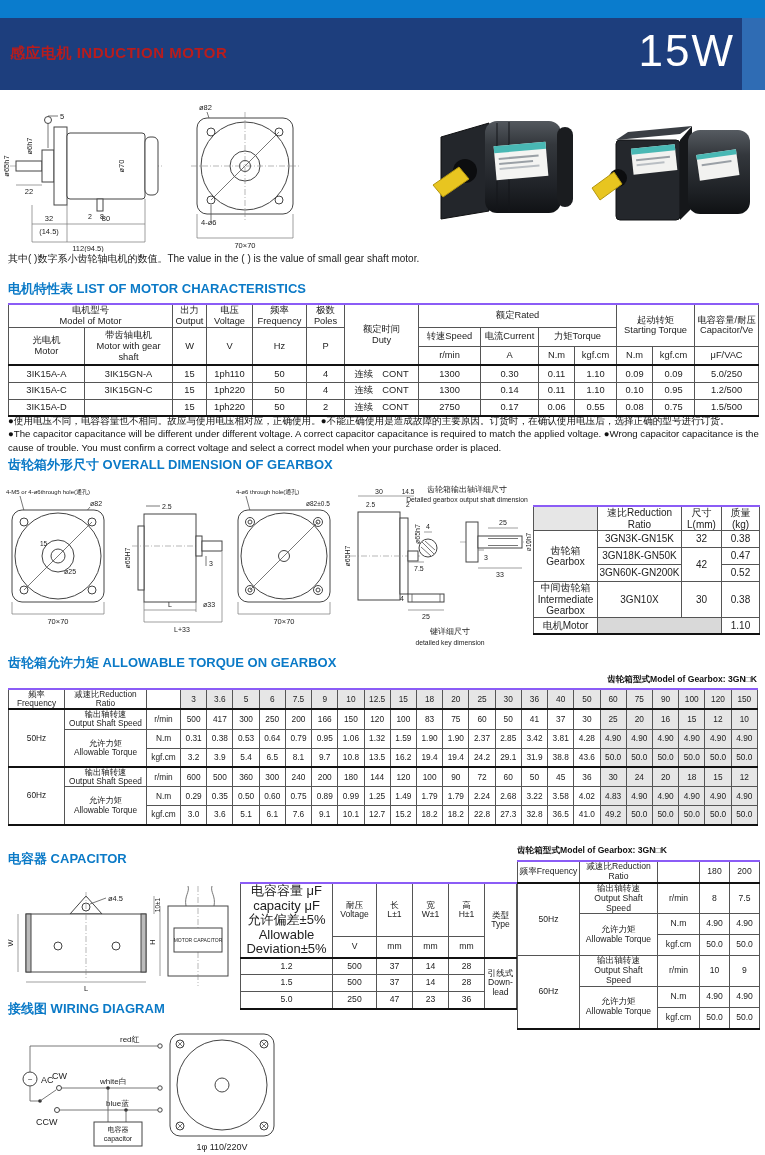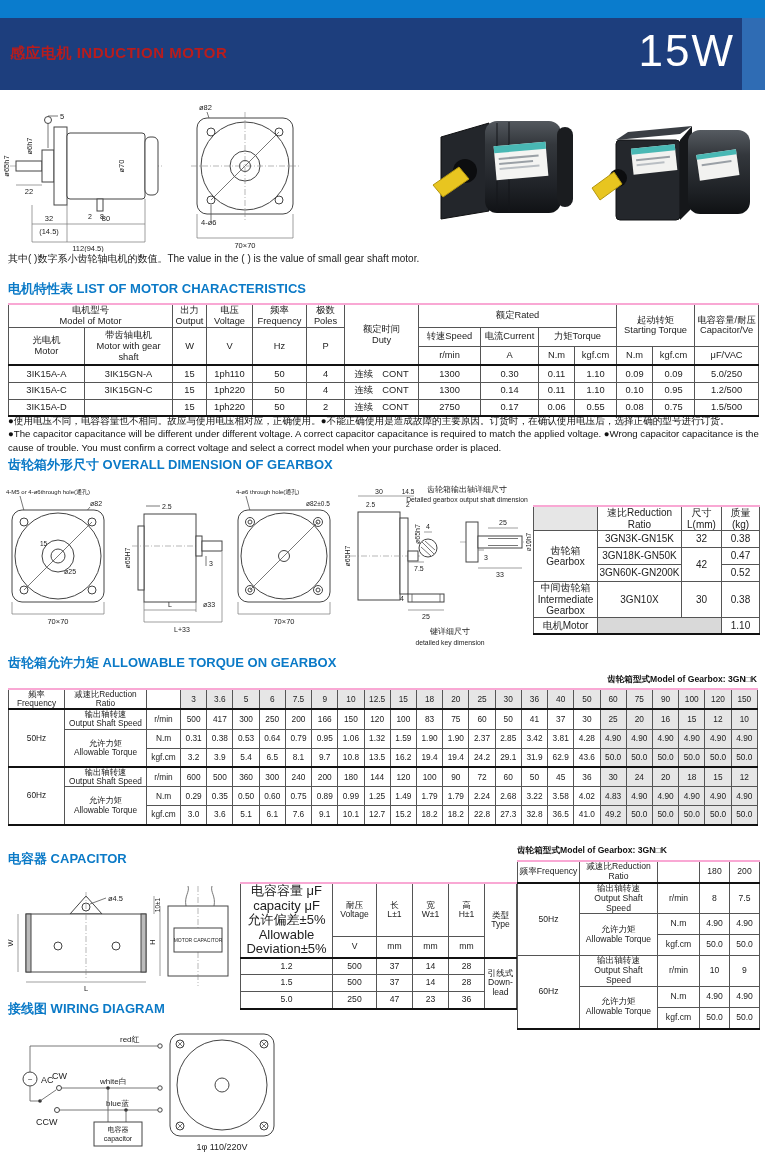--- a/index.html
+++ b/index.html
@@ -10,21 +10,21 @@
   .band{left:0;top:18px;width:742px;height:72px;background:#1d3e7d;}
   .band-accent{left:742px;top:18px;width:23px;height:72px;background:#2f6cb4;}
   .band-title{left:10px;top:44px;color:#b91c1c;font-size:15px;font-weight:bold;letter-spacing:.5px;}
   .wattage{top:26px;right:30px;color:#fff;font-size:44px;letter-spacing:2px;font-weight:400;position:absolute;}
   
   .sec{font-weight:bold;color:#0b7ac7;font-size:13px;white-space:nowrap;}
   .note-sm{font-size:10px;color:#222;}
   .notes{font-size:9.6px;line-height:1.4;color:#111;width:752px;}
   .model-note{font-size:8.6px;font-weight:bold;color:#111;}
   
-  table.t{border-collapse:collapse;table-layout:fixed;border-top:2px solid #f9a8d4;border-bottom:2px solid #111;}
+  table.t{border-collapse:collapse;table-layout:fixed;border-top:2px solid #8b5cf6;border-bottom:2px solid #111;}
   table.t th,table.t td{border:1px solid #555;font-weight:normal;text-align:center;vertical-align:middle;white-space:pre-line;padding:0 1px;overflow:hidden;}
   table.t thead{border-bottom:2px solid #111;}
   .shade{background:#e6e6e6;}
   .grayfill{background:#d9d9d9;}
   table.chars{width:750px;font-size:9.3px;line-height:1.18;}
   table.chars thead tr{height:19px;}
   table.chars tbody tr{height:17px;}
   table.torque{width:750px;font-size:8.3px;line-height:1.1;}
   table.torque thead tr{height:20px;}
   table.torque tbody tr{height:19px;}
@@ -544,21 +544,21 @@
         <td>8.1</td>
         <td>9.7</td>
         <td>10.8</td>
         <td>13.5</td>
         <td>16.2</td>
         <td>19.4</td>
         <td>19.4</td>
         <td>24.2</td>
         <td>29.1</td>
         <td>31.9</td>
-        <td>62.9</td>
+        <td>38.8</td>
         <td>43.6</td>
         <td class="shade">50.0</td>
         <td class="shade">50.0</td>
         <td class="shade">50.0</td>
         <td class="shade">50.0</td>
         <td class="shade">50.0</td>
         <td class="shade">50.0</td>
       </tr>
     <tr class="sep">
       <th rowspan="3">60Hz</th>

